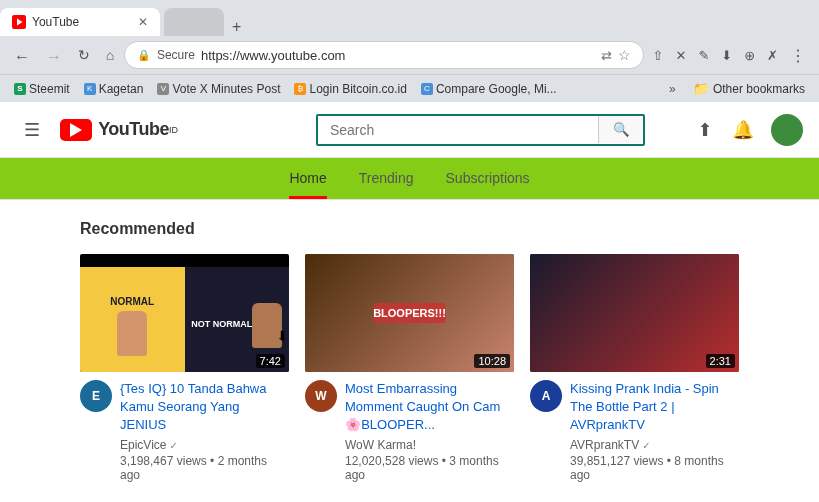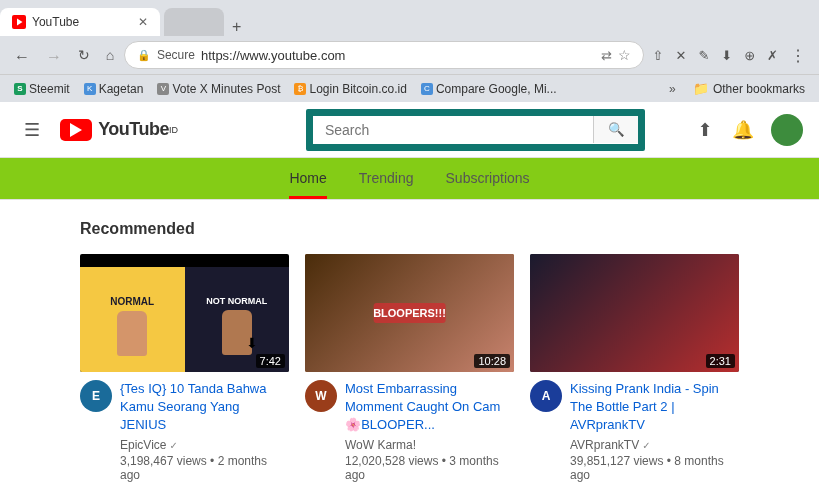--- a/index.html
+++ b/index.html
@@ -24,21 +24,21 @@
 
     
     .yt-page { background: white; width: 100%; height: calc(502px - 102px); overflow-y: auto; position: relative; }
     .yt-header { display: flex; align-items: center; background: white; padding: 0 16px; height: 56px; border-bottom: 1px solid #e0e0e0; position: sticky; top: 0; z-index: 10; }
     .yt-menu-btn { background: none; border: none; cursor: pointer; font-size: 18px; color: #555; padding: 8px; margin-right: 12px; }
     .yt-logo { display: flex; align-items: center; gap: 0; margin-right: auto; }
     .yt-logo-icon { width: 32px; height: 22px; background: #ff0000; border-radius: 5px; display: flex; align-items: center; justify-content: center; margin-right: 6px; }
     .yt-logo-play { width: 0; height: 0; border-top: 7px solid transparent; border-bottom: 7px solid transparent; border-left: 12px solid white; }
     .yt-logo-text { font-size: 18px; font-weight: bold; color: #333; letter-spacing: -0.5px; }
     .yt-logo-id { font-size: 9px; color: #333; vertical-align: super; }
-    .yt-search-box { display: flex; align-items: center; border: 7px solid #0f766e; border-radius: 2px; overflow: hidden; }
+    .yt-search-box { display: flex; align-items: center; border: 2px solid #0f766e; border-radius: 2px; overflow: hidden; }
     .yt-search-input { width: 280px; padding: 6px 12px; border: none; outline: none; font-size: 14px; color: #333; }
     .yt-search-btn { background: #f8f8f8; border: none; border-left: 1px solid #ccc; padding: 6px 14px; cursor: pointer; color: #555; }
     .yt-header-right { display: flex; align-items: center; gap: 12px; margin-left: 24px; }
     .yt-header-icon { background: none; border: none; cursor: pointer; color: #555; font-size: 18px; padding: 4px; }
     .yt-avatar { width: 32px; height: 32px; border-radius: 50%; background: #3d8c3d; cursor: pointer; }
 
     .yt-nav { display: flex; align-items: center; justify-content: center; gap: 32px; border-bottom: 1px solid #e0e0e0; background: #84cc16; }
     .yt-nav-item { padding: 12px 0 10px; font-size: 14px; color: #555; cursor: pointer; border-bottom: 3px solid transparent; }
     .yt-nav-item.active { color: #333; font-weight: 500; border-bottom: 3px solid #ff0000; }
 
@@ -170,21 +170,21 @@
     <div class="video-grid">
 
       <div class="video-card">
         <div class="video-thumb">
 
           <div style="position:absolute;top:0;left:0;width:100%;height:100%;display:flex;margin-top:13px;">
             <div style="width:50%;background:#f5c842;display:flex;flex-direction:column;align-items:center;justify-content:center;padding:4px;">
               <div style="font-size:10px;font-weight:900;color:#1a1a2e;margin-bottom:4px;">NORMAL</div>
               <div style="width:30px;height:45px;background:#d4956a;border-radius:6px 6px 3px 3px;"></div>
             </div>
-            <div style="width:50%;background:#1a1a2e;display:flex;flex-direction:column;align-items:center;justify-content:center;padding:4px;">
+            <div style="width:50%;background:#1a1a2e;display:flex;align-items:center;justify-content:center;padding:4px;">
               <div style="font-size:9px;font-weight:900;color:white;margin-bottom:4px;">NOT NORMAL</div>
               <div style="position:relative;width:30px;height:45px;background:#b07850;border-radius:6px 6px 3px 3px;">
                 <span style="position:absolute;bottom:4px;right:-6px;font-size:14px;">⬇</span>
               </div>
             </div>
           </div>
           <div class="video-duration">7:42</div>
         </div>
         <div class="video-info">
           <div class="channel-avatar" style="background:#1a6b9a; display:flex;align-items:center;justify-content:center;color:white;font-size:12px;font-weight:bold;border-radius:50%;">E</div>

